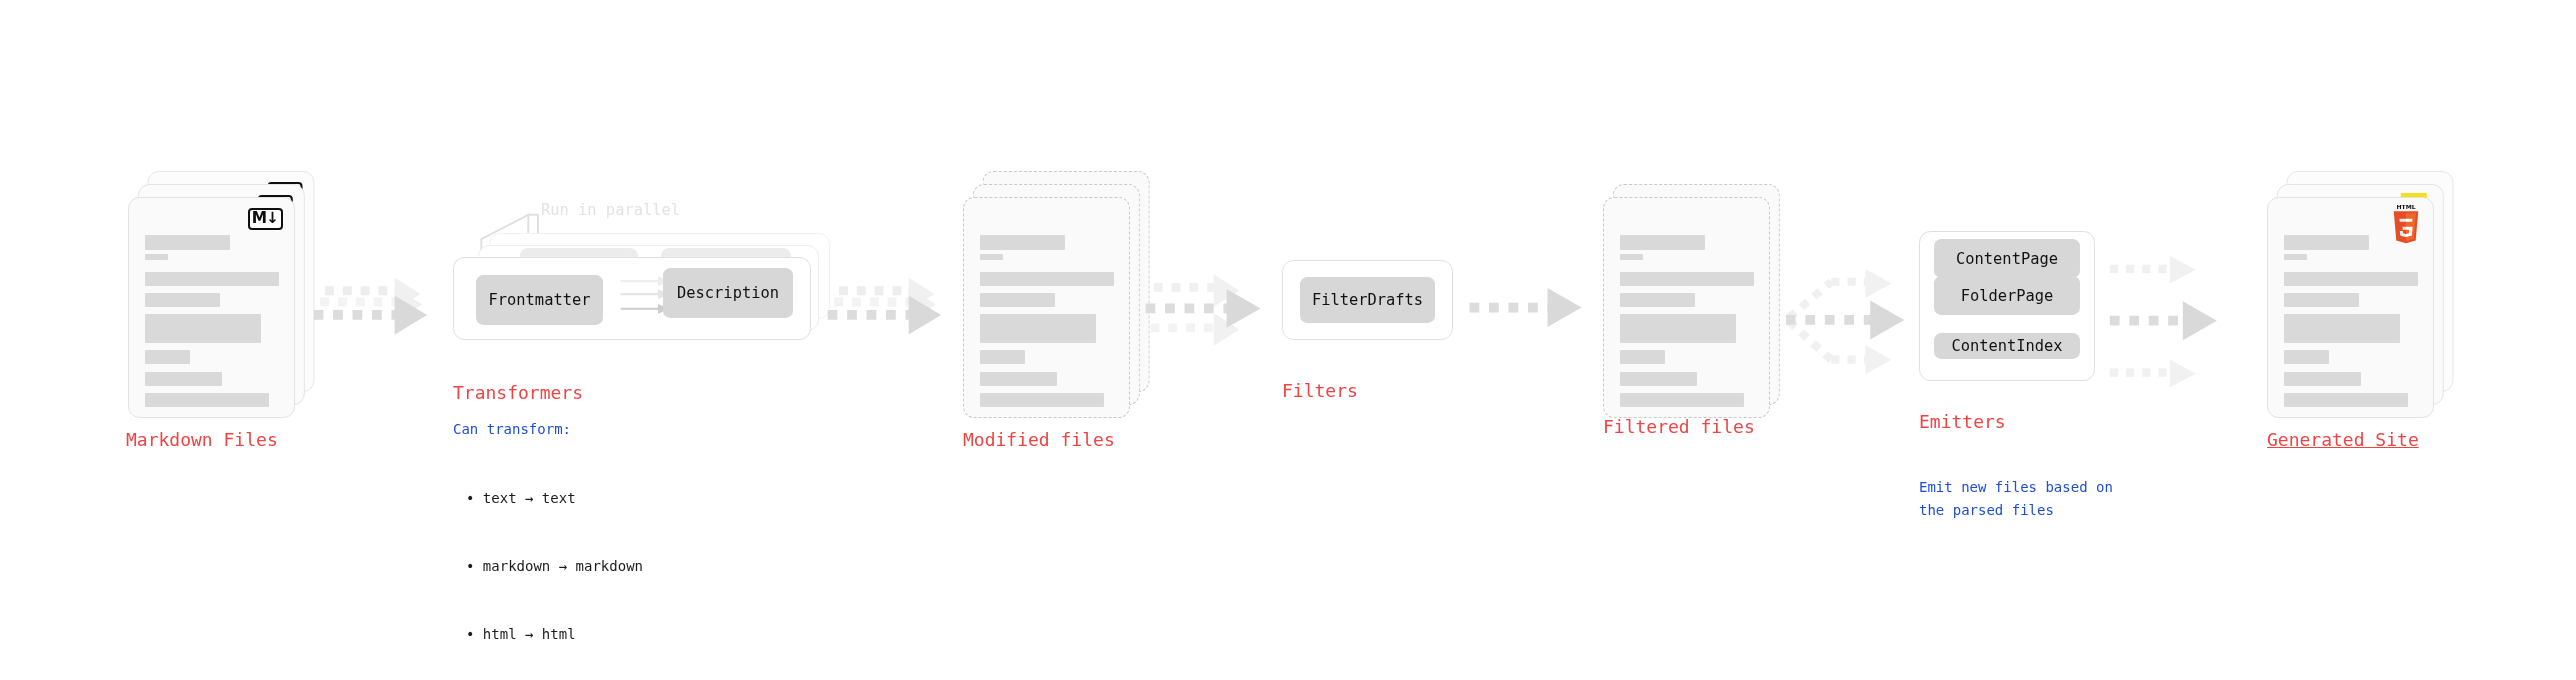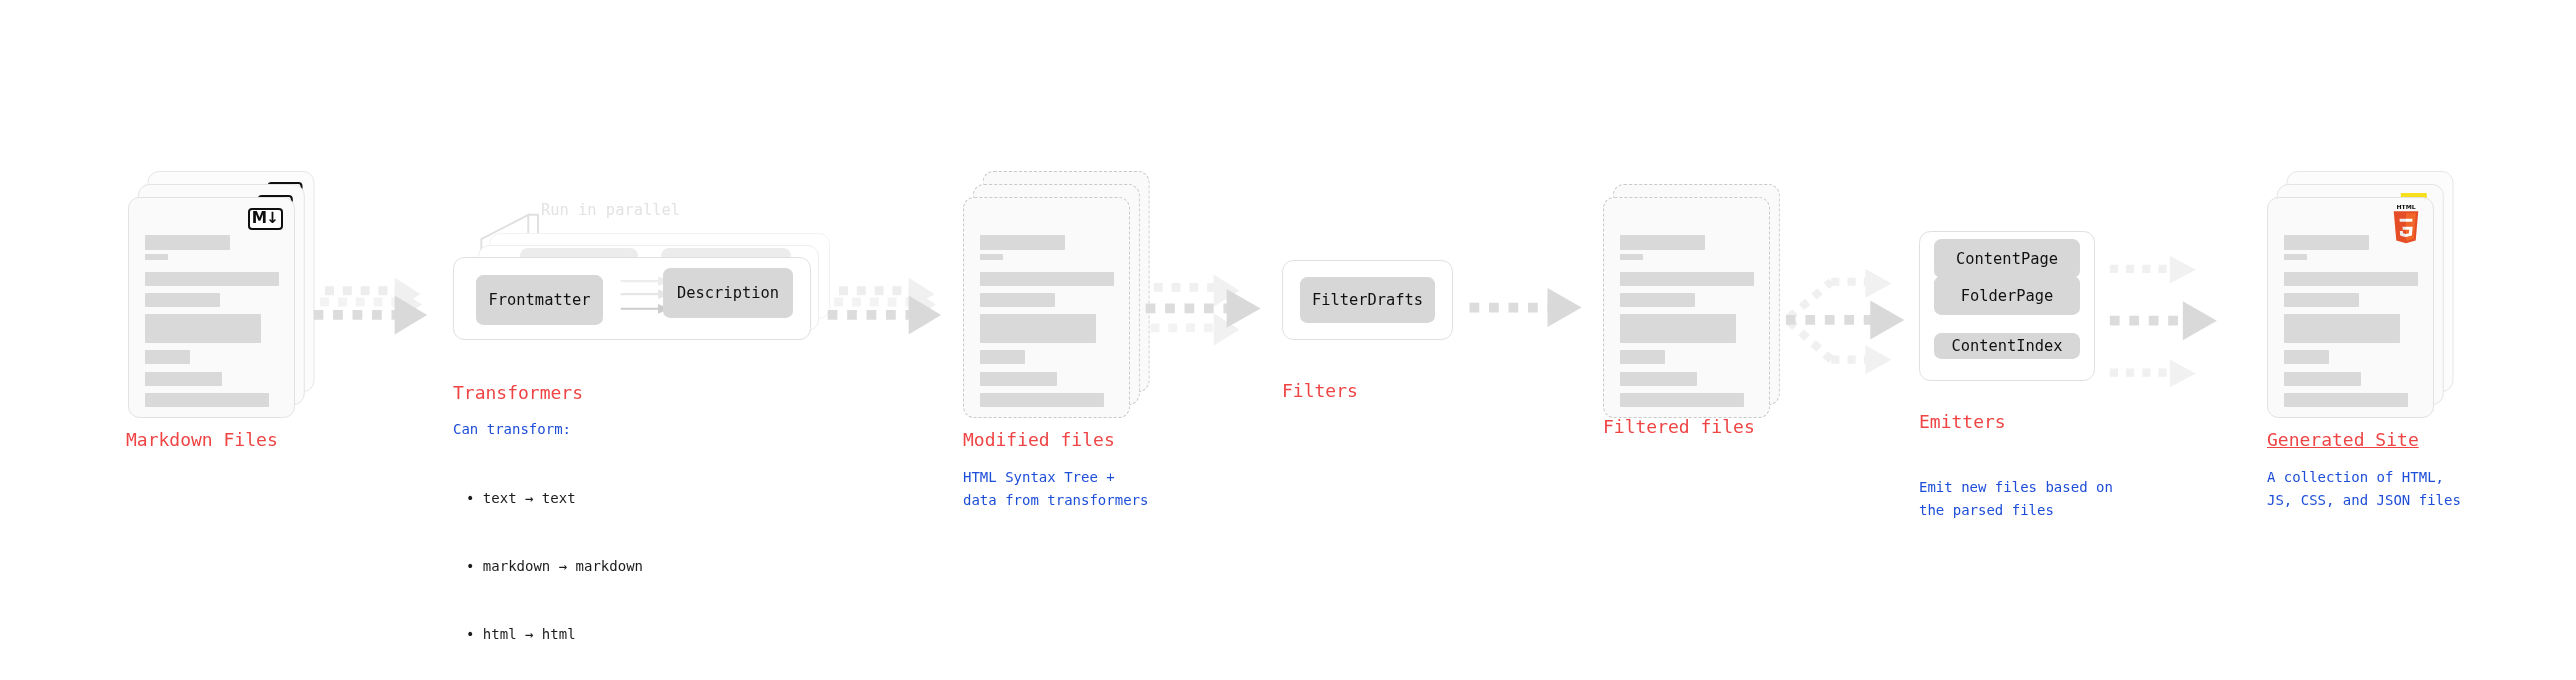--- a/index.html
+++ b/index.html
@@ -201,22 +201,20 @@
         <div class="ln w100"></div>
         <div class="ln w56"></div>
         <div class="ln w86"></div>
         <div class="ln w33"></div>
         <div class="ln w57"></div>
         <div class="ln w92"></div>
       </div>
     </div>
   </div>
   <div class="cap-title" style="left:963px;top:429px;">Modified files</div>
-  <div class="cap-body" style="left:963px;top:466px;">HTML Syntax Tree +
-data from transformers</div>
 
   <svg class="arrow" style="left:1139px;top:268px;" width="138" height="89" viewBox="0 0 170 110">
     <g stroke="#f0f0f0" stroke-width="11" stroke-dasharray="11 11" fill="none">
       <line x1="18" y1="24" x2="96" y2="24"></line>
     </g>
     <polygon points="92,8 124,28 92,48" fill="#f1f1f1"></polygon>
     <g stroke="#f3f3f3" stroke-width="11" stroke-dasharray="11 11" fill="none">
       <line x1="14" y1="74" x2="96" y2="74"></line>
     </g>
     <polygon points="92,56 124,76 92,96" fill="#f1f1f1"></polygon>
@@ -319,17 +317,15 @@
         <div class="ln w100"></div>
         <div class="ln w56"></div>
         <div class="ln w86"></div>
         <div class="ln w33"></div>
         <div class="ln w57"></div>
         <div class="ln w92"></div>
       </div>
     </div>
   </div>
   <div class="cap-title" style="left:2267px;top:429px;text-decoration:underline;">Generated Site</div>
-  <div class="cap-body" style="left:2267px;top:466px;">A collection of HTML,
-JS, CSS, and JSON files</div>
 
 </div>
 
 
 </body></html>

